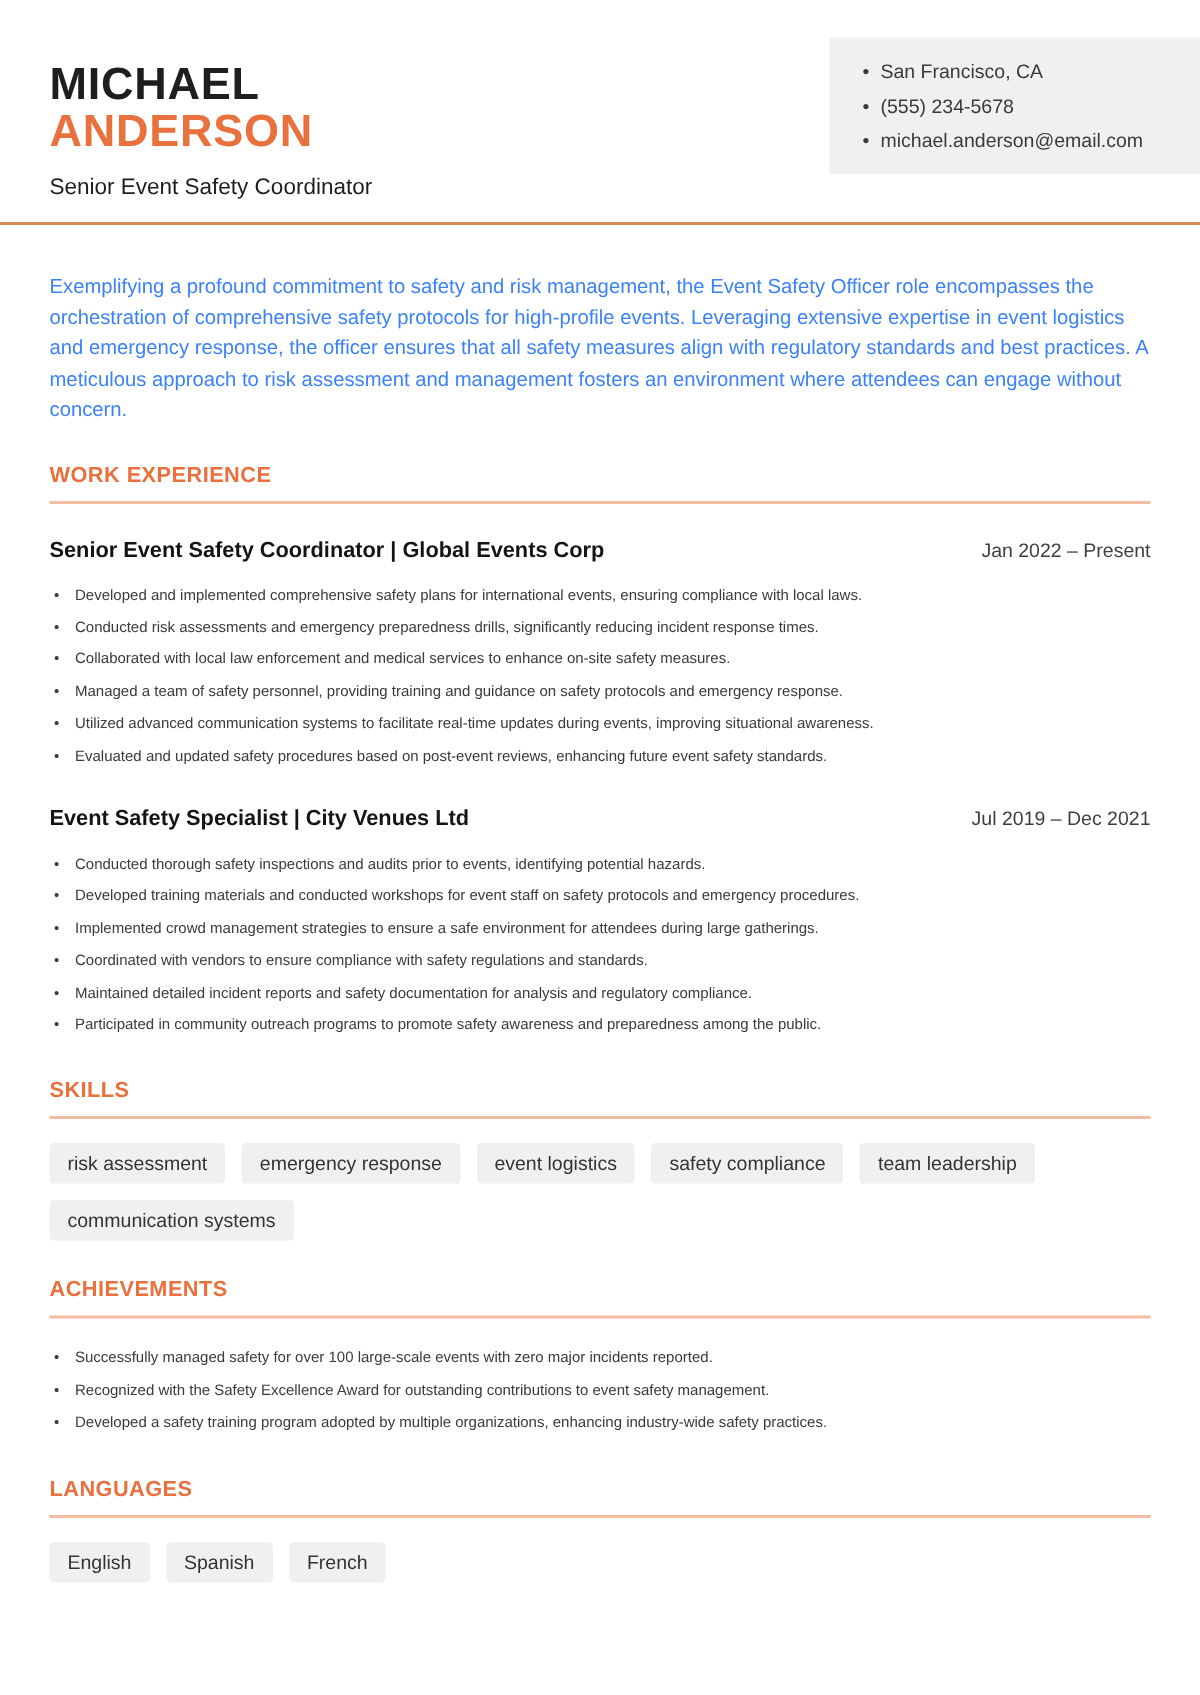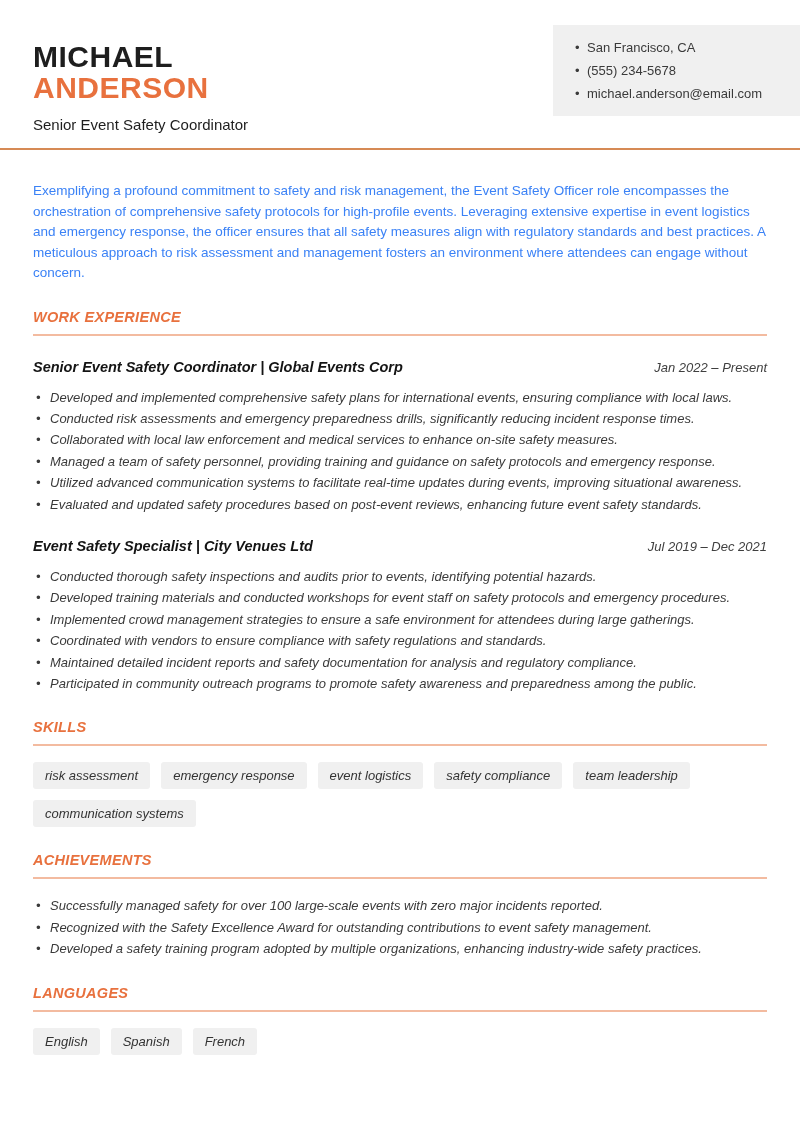--- a/index.html
+++ b/index.html
@@ -24,30 +24,30 @@
     position:absolute;top:25px;right:0;width:247px;
     background:var(--tag-bg);padding:11px 14px 11px 22px;
   }
   .contact-box ul{list-style:none;margin:0;padding:0;}
   .contact-box li{font-size:13px;color:#3a3a3a;line-height:23px;position:relative;padding-left:12px;}
   .contact-box li::before{content:"\2022";position:absolute;left:0;color:#3a3a3a;}
   .top-rule{height:2px;background:var(--rule-top);margin-top:15px;}
   
   main{padding:0 33px;}
   .summary{margin:31px 0 0;font-size:13.5px;line-height:20.5px;color:#3b82f6;}
-  section{margin-top:25px;font-style:italic;}
+  section{margin-top:25px;}
   .sec-title{margin:0;font-size:14.5px;font-weight:700;color:var(--accent);letter-spacing:.3px;}
   .sec-rule{border-bottom:2px solid var(--rule-light);margin-top:9px;}
   
   .job{margin-top:23px;}
   .row-head{display:flex;justify-content:space-between;align-items:baseline;}
   .row-head h3{margin:0;font-size:14.5px;font-weight:700;color:#141414;}
   .dates{font-size:13px;color:#3f3f3f;white-space:nowrap;margin-left:16px;}
   ul.bullets{list-style:none;margin:12px 0 0;padding:0;}
-  ul.bullets li{font-size:13px;color:#3a3a3a;line-height:21.4px;position:relative;padding-left:17px;}
+  ul.bullets li{font-size:10px;color:#3a3a3a;line-height:21.4px;position:relative;padding-left:17px;}
   ul.bullets li::before{content:"\2022";position:absolute;left:3px;}
   
   .tags{display:flex;flex-wrap:wrap;gap:11px;margin-top:16px;}
   .tag{background:var(--tag-bg);color:#333333;font-size:13px;padding:7px 12px;border-radius:3px;line-height:1;display:inline-flex;align-items:center;height:27px;}
   
   .edu-head{margin-top:15px;}
   .school{margin-top:7px;font-size:13px;color:#3f3f3f;}
 </style>
 </head>
 <body>

